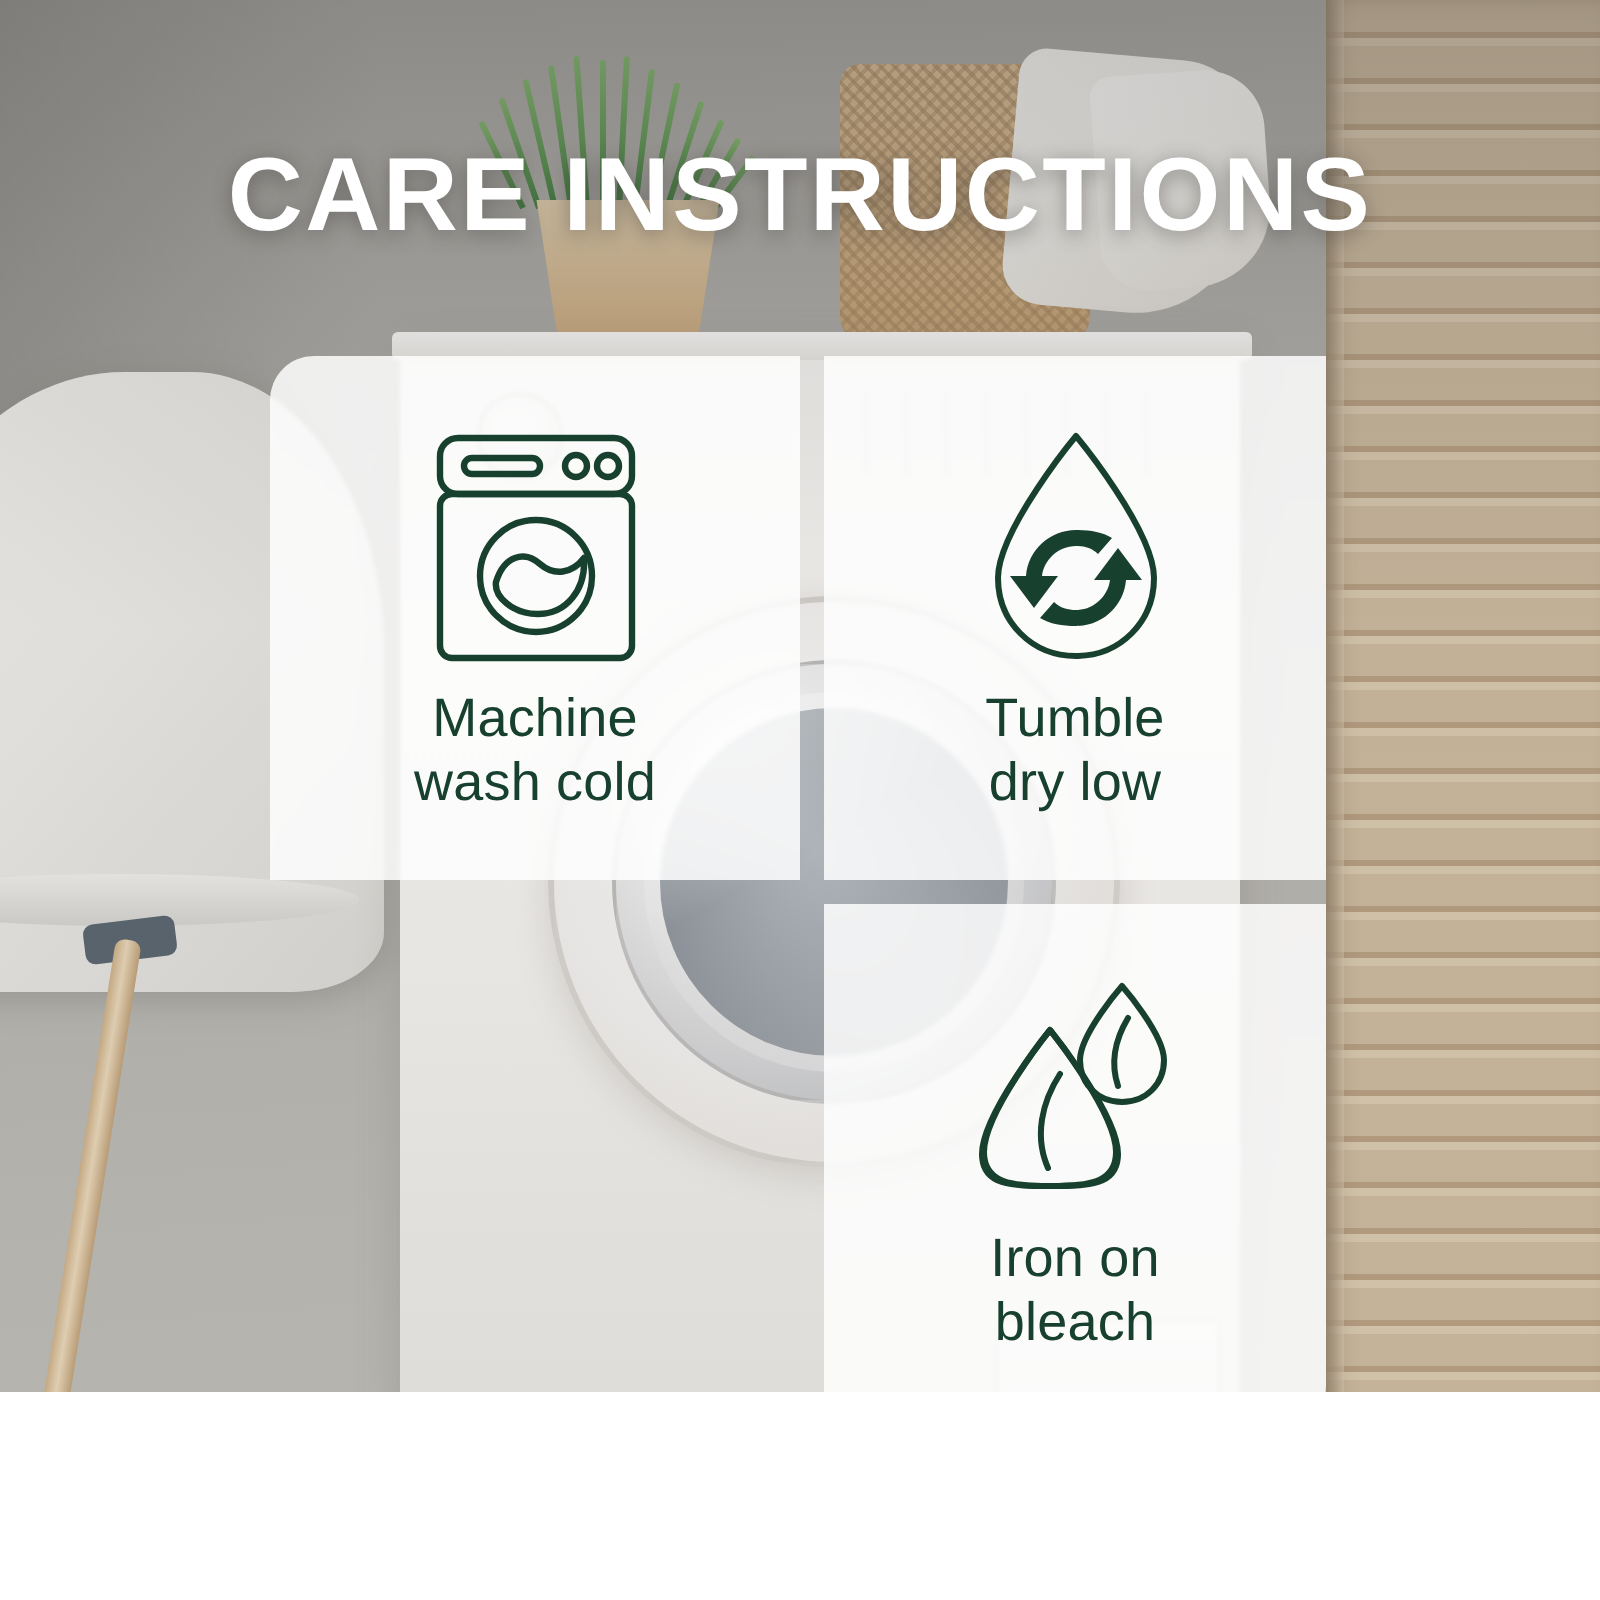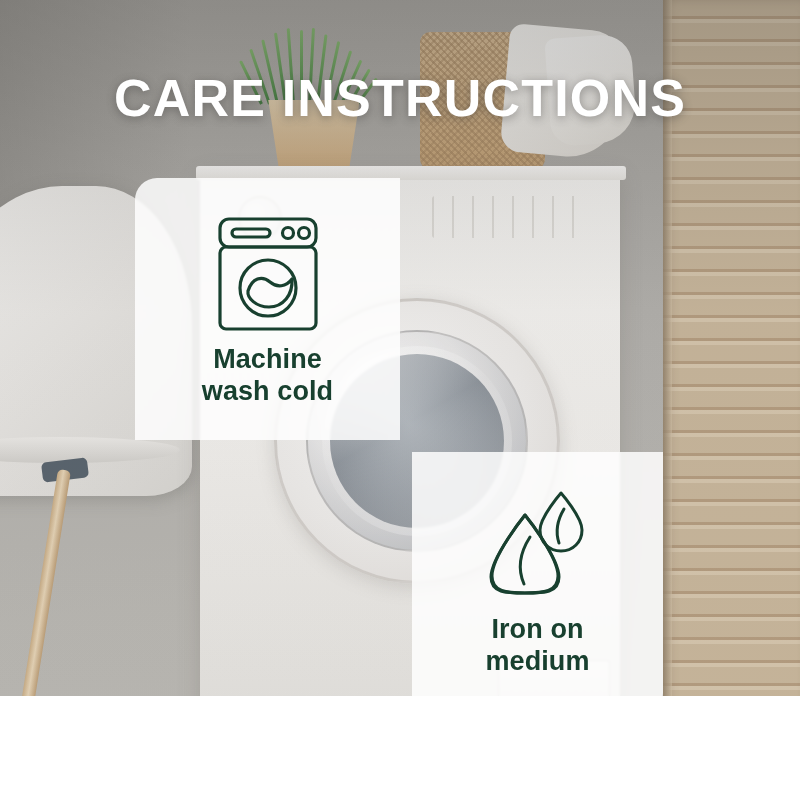--- a/index.html
+++ b/index.html
@@ -251,21 +251,21 @@
     height: 124px;
     display: flex; align-items: center; justify-content: center;
   }
   .card.bl .card-icon { margin-top: 36px; height: 118px; }
   .card.br .card-icon { margin-top: 28px; height: 126px; }
 
   .card-label {
     margin-top: 8px;
     color: #18402f;
     font-size: 27px;
-    font-weight: bold;
+    font-weight: normal;
     line-height: 1.18;
     text-align: center;
     letter-spacing: .1px;
     white-space: pre-line;
   }
 
   svg { display: block; }
 </style>
 </head>
 <body>
@@ -339,32 +339,45 @@
           <circle cx="72" cy="18" r="5.5"></circle>
           <circle cx="88" cy="18" r="5.5"></circle>
           <circle cx="52" cy="73" r="28"></circle>
           <path d="M32 76 c4 -13 14 -16 22 -9 c7 6 16 5 22 -3 c1 16 -9 28 -23 28 c-13 0 -22 -9 -21 -16 z"></path>
         </svg>
       </div>
       <div class="card-label">Machine
 wash cold</div>
     </div>
 
+    <div class="card tr">
+      <div class="card-icon">
+        <svg width="98" height="122" viewBox="0 0 98 122" fill="none" stroke="#18402f" stroke-width="3" stroke-linecap="round" stroke-linejoin="round">
+          <path d="M49 5 C49 5 88 52 88 76 C88 98 71 115 49 115 C27 115 10 98 10 76 C10 52 49 5 49 5 Z"></path>
+          <g fill="#18402f" stroke="none">
+            <path d="M49 52 c-13 0 -24 10 -25 23 l-8 0 12 16 12 -16 -8 0 c1 -8 8 -15 17 -15 4 0 8 1 11 4 l7 -8 c-5 -3 -11 -4 -18 -4 z"></path>
+            <path d="M49 100 c13 0 24 -10 25 -23 l8 0 -12 -16 -12 16 8 0 c-1 8 -8 15 -17 15 -4 0 -8 -1 -11 -4 l-7 8 c5 3 11 4 18 4 z"></path>
+          </g>
+        </svg>
+      </div>
+      <div class="card-label">Tumble
+dry low</div>
+    </div>
 
 
     <div class="card br">
       <div class="card-icon">
         <svg width="104" height="112" viewBox="0 0 104 112" fill="none" stroke="#18402f" stroke-width="3" stroke-linecap="round" stroke-linejoin="round">
 
           <path d="M75 6 C75 6 96 30 96 43 C96 55 87 64 75 64 C63 64 54 55 54 43 C54 30 75 6 75 6 Z"></path>
           <path d="M78 22 C72 32 69 44 73 56"></path>
 
           <path d="M39 28 C39 28 73 70 73 90 C73 106 58 106 39 106 C20 106 5 106 5 90 C5 70 39 28 39 28 Z" d2=""></path>
           <path d="M39 28 C39 28 72 69 72 89 C72 105 57 106 39 106 C21 106 6 105 6 89 C6 69 39 28 39 28 Z"></path>
           <path d="M44 50 C35 64 31 81 38 97"></path>
         </svg>
       </div>
       <div class="card-label">Iron on
-medium</div>
+bleach</div>
     </div>
 
   </div>
 </div>
 
 </body></html>

